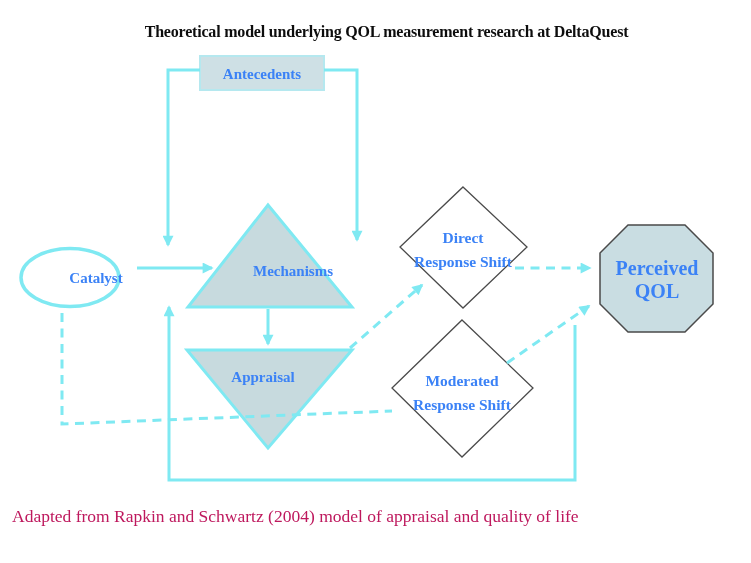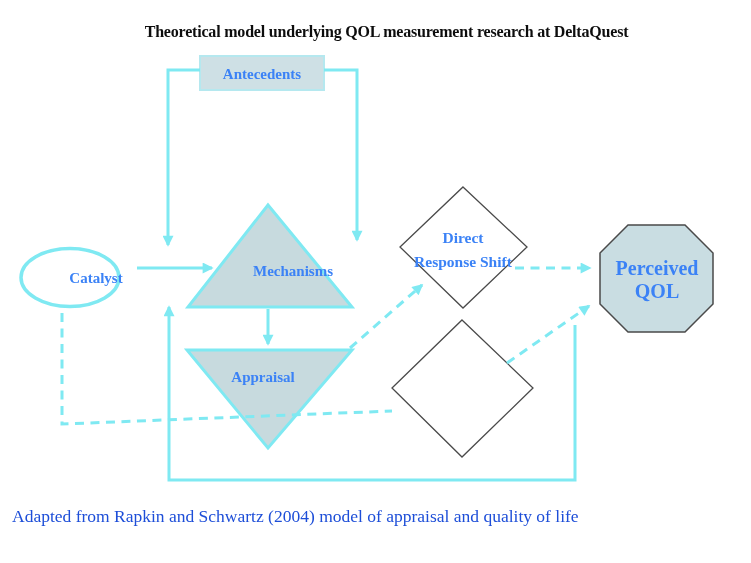--- a/index.html
+++ b/index.html
@@ -19,21 +19,21 @@
     font-size: 16px;
     font-weight: bold;
     letter-spacing: -0.2px;
     color: #0d0d0d;
     white-space: nowrap;
   }
   .caption {
     position: absolute;
     top: 506px; left: 12px;
     font-size: 17.5px;
-    color: #1d4ed8;
+    color: #be185d;
     white-space: nowrap;
   }
   svg.layer { position: absolute; top: 0; left: 0; }
   .lbl {
     position: absolute;
     transform: translate(-50%, -50%);
     text-align: center;
     font-weight: bold;
     color: #3b82f6;
     font-size: 15px;
@@ -85,18 +85,19 @@
   <div class="lbl one-line" style="left:262px; top:74px;">Antecedents</div>
 
   <div class="lbl one-line" style="left:70px; top:278px;margin-left:26px;">Catalyst</div>
 
   <div class="lbl one-line" style="left:269px; top:271px;margin-left:24px;">Mechanisms</div>
 
   <div class="lbl one-line" style="left:263px; top:377px;">Appraisal</div>
 
   <div class="lbl" style="left:463px; top:249px; width:100px; font-size:15.5px;">Direct Response Shift</div>
 
+  <div class="lbl" style="left:462px; top:392px; width:100px; font-size:15.5px;">Moderated Response Shift</div>
 
   <div class="lbl" style="left:657px; top:279px; width:90px; font-size:20px; line-height:22.5px;">Perceived QOL</div>
 
   <div class="caption">Adapted from Rapkin and Schwartz (2004) model of appraisal and quality of life</div>
 
 </div>
 
 </body></html>

